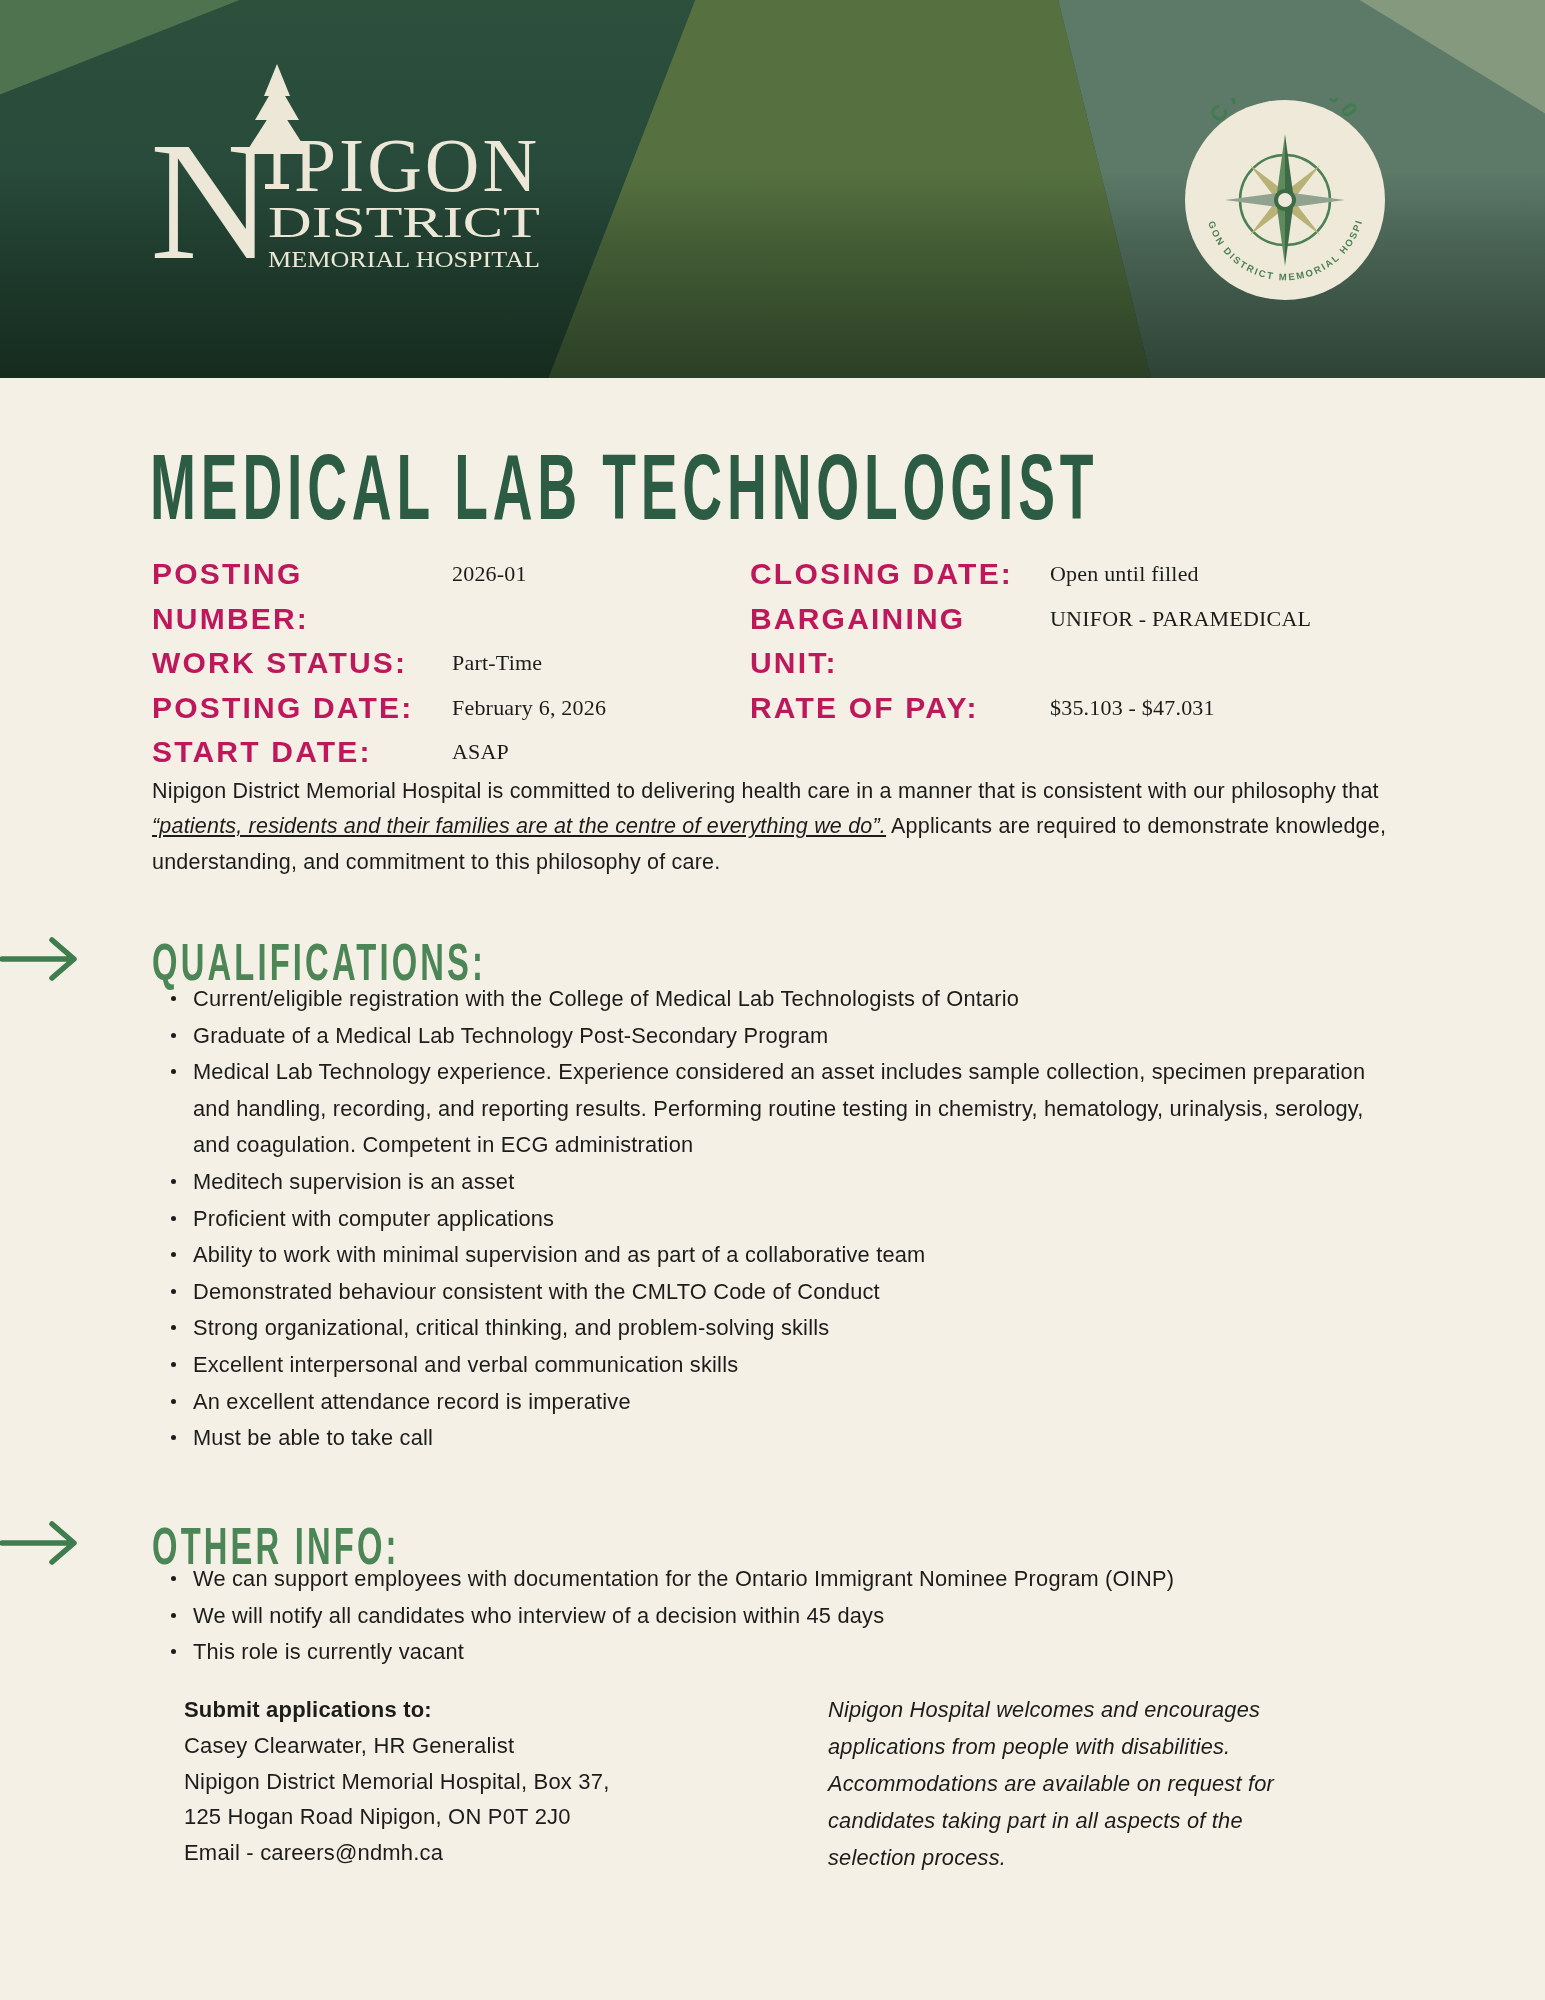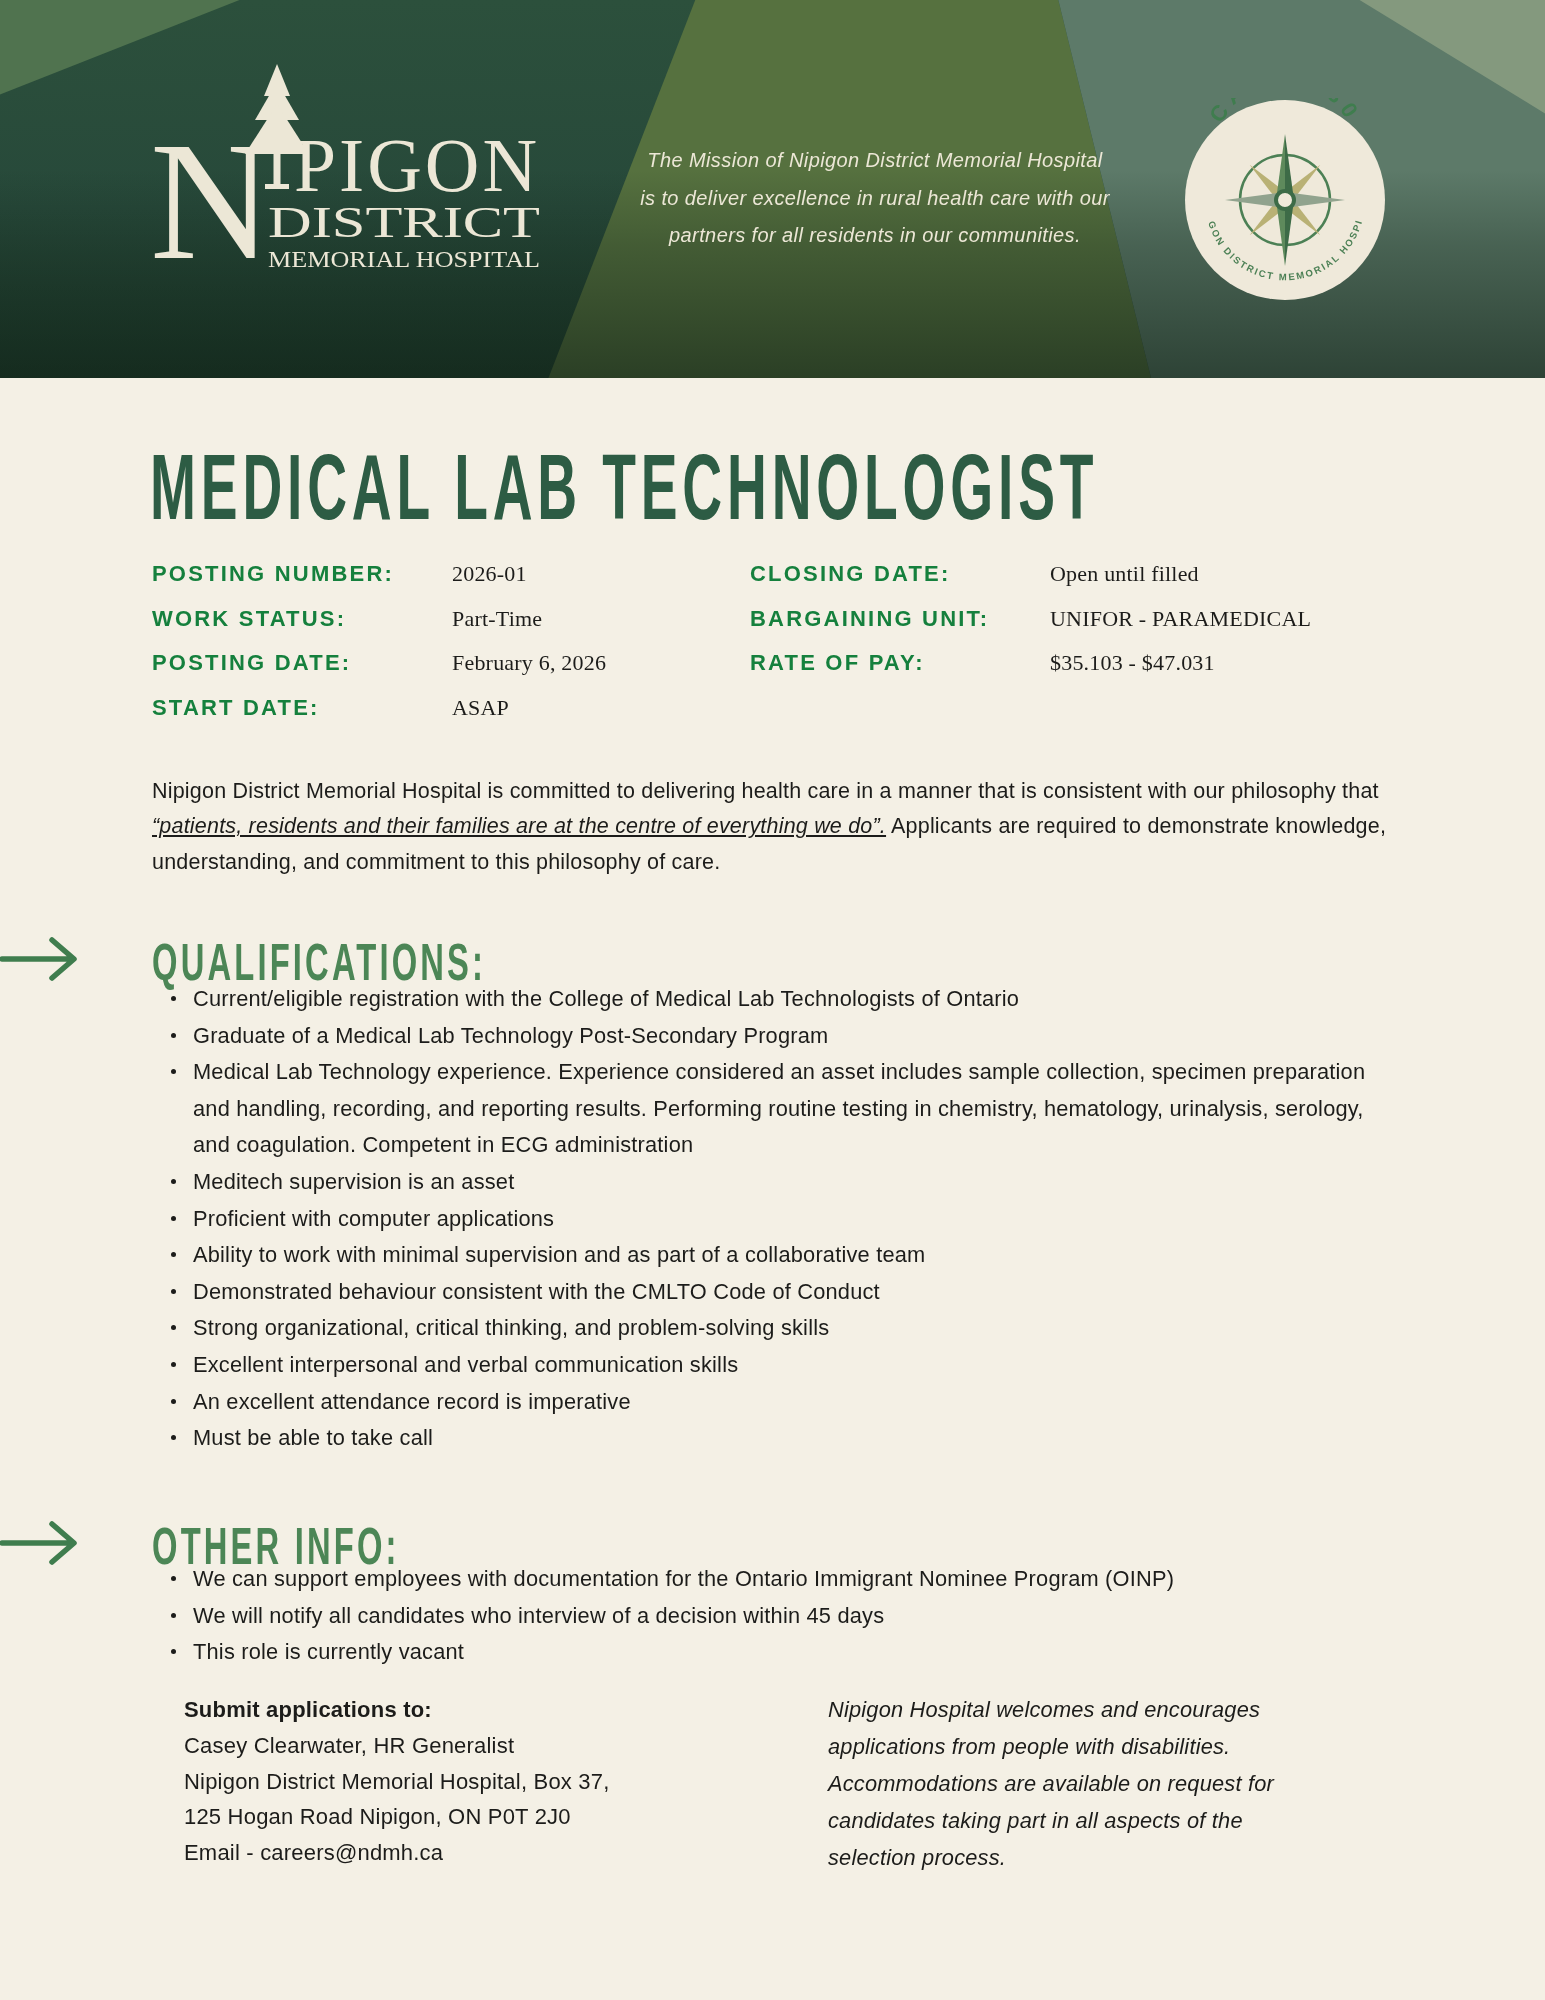--- a/index.html
+++ b/index.html
@@ -25,21 +25,21 @@
     position:absolute;left:150px;top:441px;white-space:nowrap;
     font-size:92px;font-weight:bold;letter-spacing:8px;color:#2d5c44;line-height:1;
     transform:scale(.6,1);transform-origin:left top;
   }
   
   .details{position:absolute;left:152px;top:552px;width:1250px;display:flex;}
   .details-col{display:flex;flex-direction:column;}
   .details-col.left{width:598px;}
   .details-col.right{width:650px;}
   .detail-row{display:flex;line-height:44.5px;}
-  .detail-label{font-weight:bold;color:#15803d;letter-spacing:2.2px;font-size:22px;flex:0 0 300px;}
+  .detail-label{font-weight:bold;color:#be185d;letter-spacing:2.2px;font-size:30px;flex:0 0 300px;}
   .detail-value{font-size:22px;color:#1c1c1a;letter-spacing:.2px;font-family:Liberation Serif, serif;}
   
   .intro{position:absolute;left:152px;top:752px;width:1245px;font-size:21.5px;line-height:35.5px;letter-spacing:.2px;}
   .intro .it{font-style:italic;text-decoration:underline;}
   
   .section-heading{
     position:absolute;left:152px;white-space:nowrap;
     font-size:52px;font-weight:bold;letter-spacing:5px;color:#4c8656;line-height:1;
     transform:scale(.63,1);transform-origin:left top;
   }
@@ -75,25 +75,20 @@
           <polygon points="129,8 142,40 116,40"></polygon>
           <polygon points="129,26 151,64 107,64"></polygon>
           <polygon points="129,48 161,98 97,98"></polygon>
         </g>
         <text x="146" y="135" font-size="76" letter-spacing="3" textLength="246" lengthAdjust="spacingAndGlyphs">PIGON</text>
         <text x="120" y="181" font-size="44" textLength="272" lengthAdjust="spacingAndGlyphs">DISTRICT</text>
         <text x="120" y="211" font-size="24" textLength="272" lengthAdjust="spacingAndGlyphs">MEMORIAL HOSPITAL</text>
       </g>
     </svg>
 
-    <div class="mission">
-      <div>The Mission of Nipigon District Memorial Hospital</div>
-      <div>is to deliver excellence in rural health care with our</div>
-      <div>partners for all residents in our communities.</div>
-    </div>
 
     <svg class="badge-svg" width="204" height="204" viewBox="-102 -102 204 204">
       <circle cx="0" cy="0" r="100" fill="#efe9da"></circle>
       <defs>
         <path id="arcTop" d="M -66,-23 A 70,70 0 1 1 66,-23"></path>
         <path id="arcBot" d="M -77,22 A 80,80 0 0 0 77,22"></path>
       </defs>
       <g>
         <circle cx="0" cy="0" r="45" fill="none" stroke="#4c8055" stroke-width="2.5"></circle>
         <g transform="rotate(45)">

